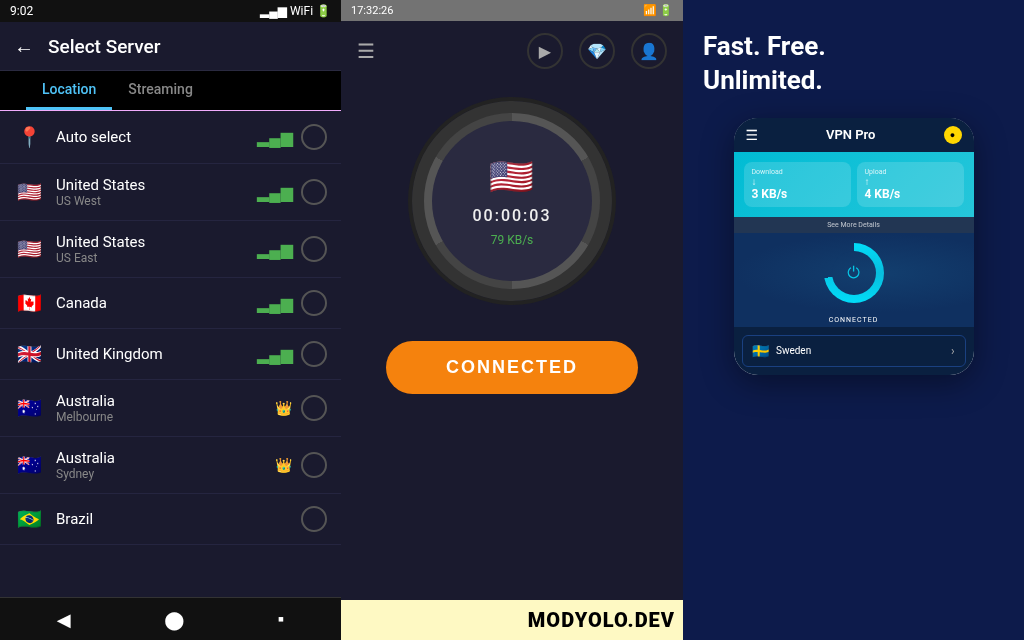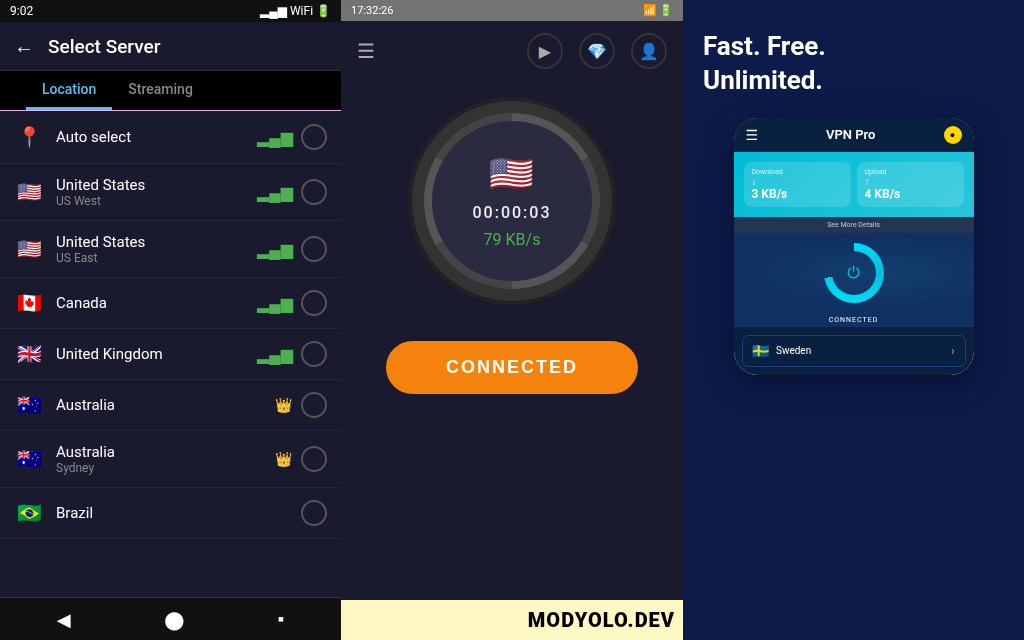--- a/index.html
+++ b/index.html
@@ -254,21 +254,21 @@
 
     .dial-timer {
       color: #eee;
       font-size: 16px;
       font-weight: 500;
       letter-spacing: 2px;
     }
 
     .dial-speed {
       color: #4caf50;
-      font-size: 16px;
+      font-size: 12px;
     }
 
     .connected-btn {
       margin-top: 40px;
       background: #f5820d;
       color: #fff;
       font-size: 18px;
       font-weight: 700;
       letter-spacing: 2px;
       border: none;
@@ -538,20 +538,21 @@
       <div class="server-meta">
         <span class="signal-icon">▂▄▆</span>
         <div class="circle-btn"></div>
       </div>
     </div>
 
     <div class="server-item">
       <div class="flag-icon">🇦🇺</div>
       <div class="server-info">
         <div class="server-name">Australia</div>
+        <div class="server-sub">Melbourne</div>
       </div>
       <div class="server-meta">
         <span class="crown-icon">👑</span>
         <div class="circle-btn"></div>
       </div>
     </div>
 
     <div class="server-item">
       <div class="flag-icon">🇦🇺</div>
       <div class="server-info">

